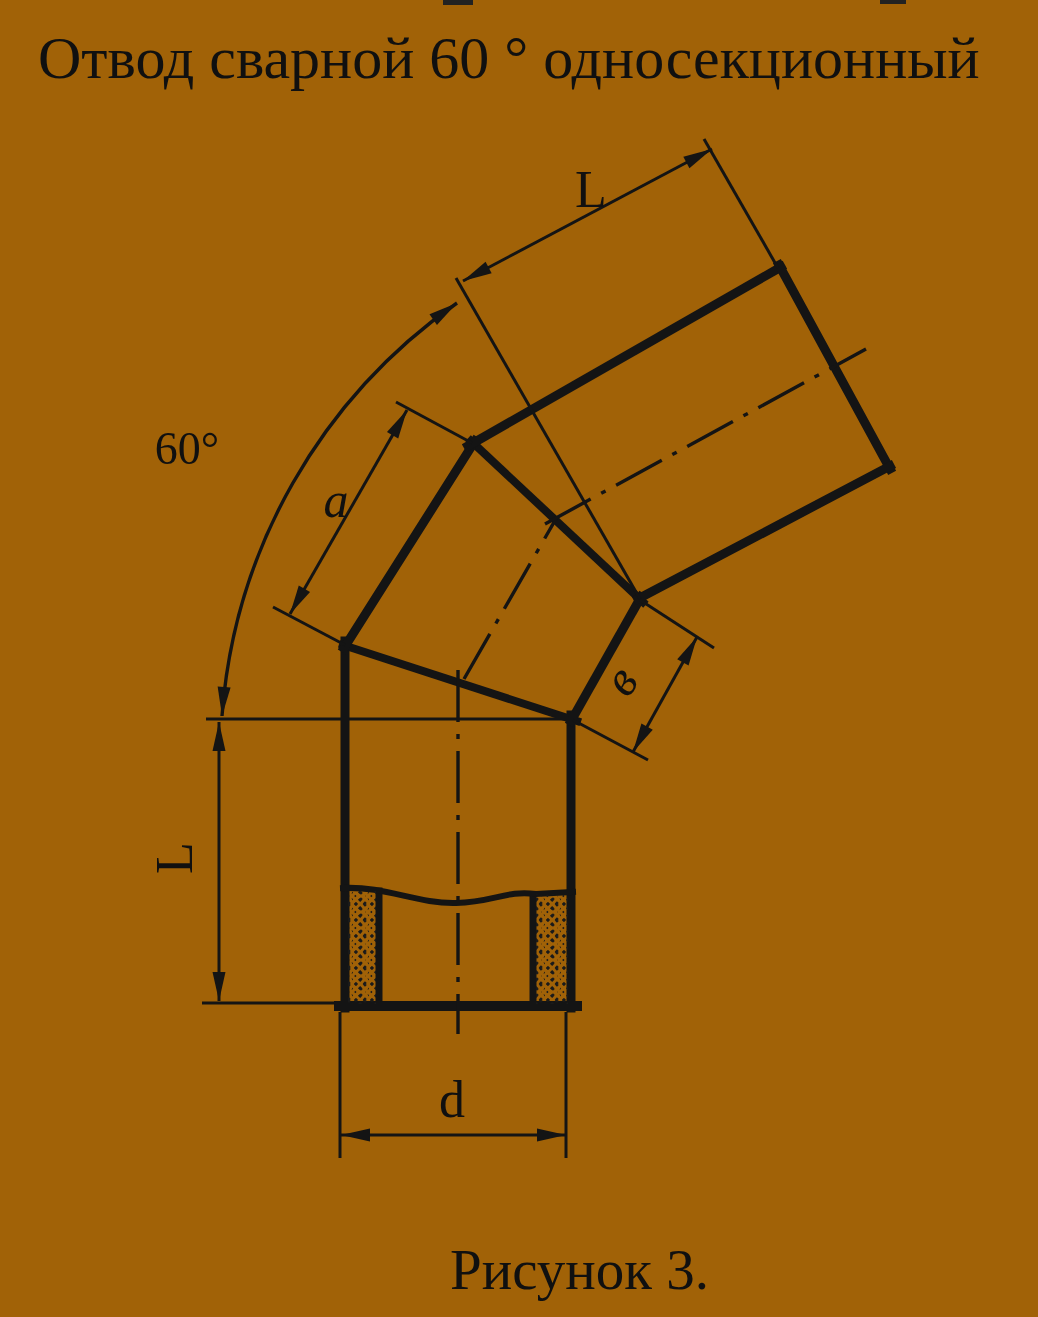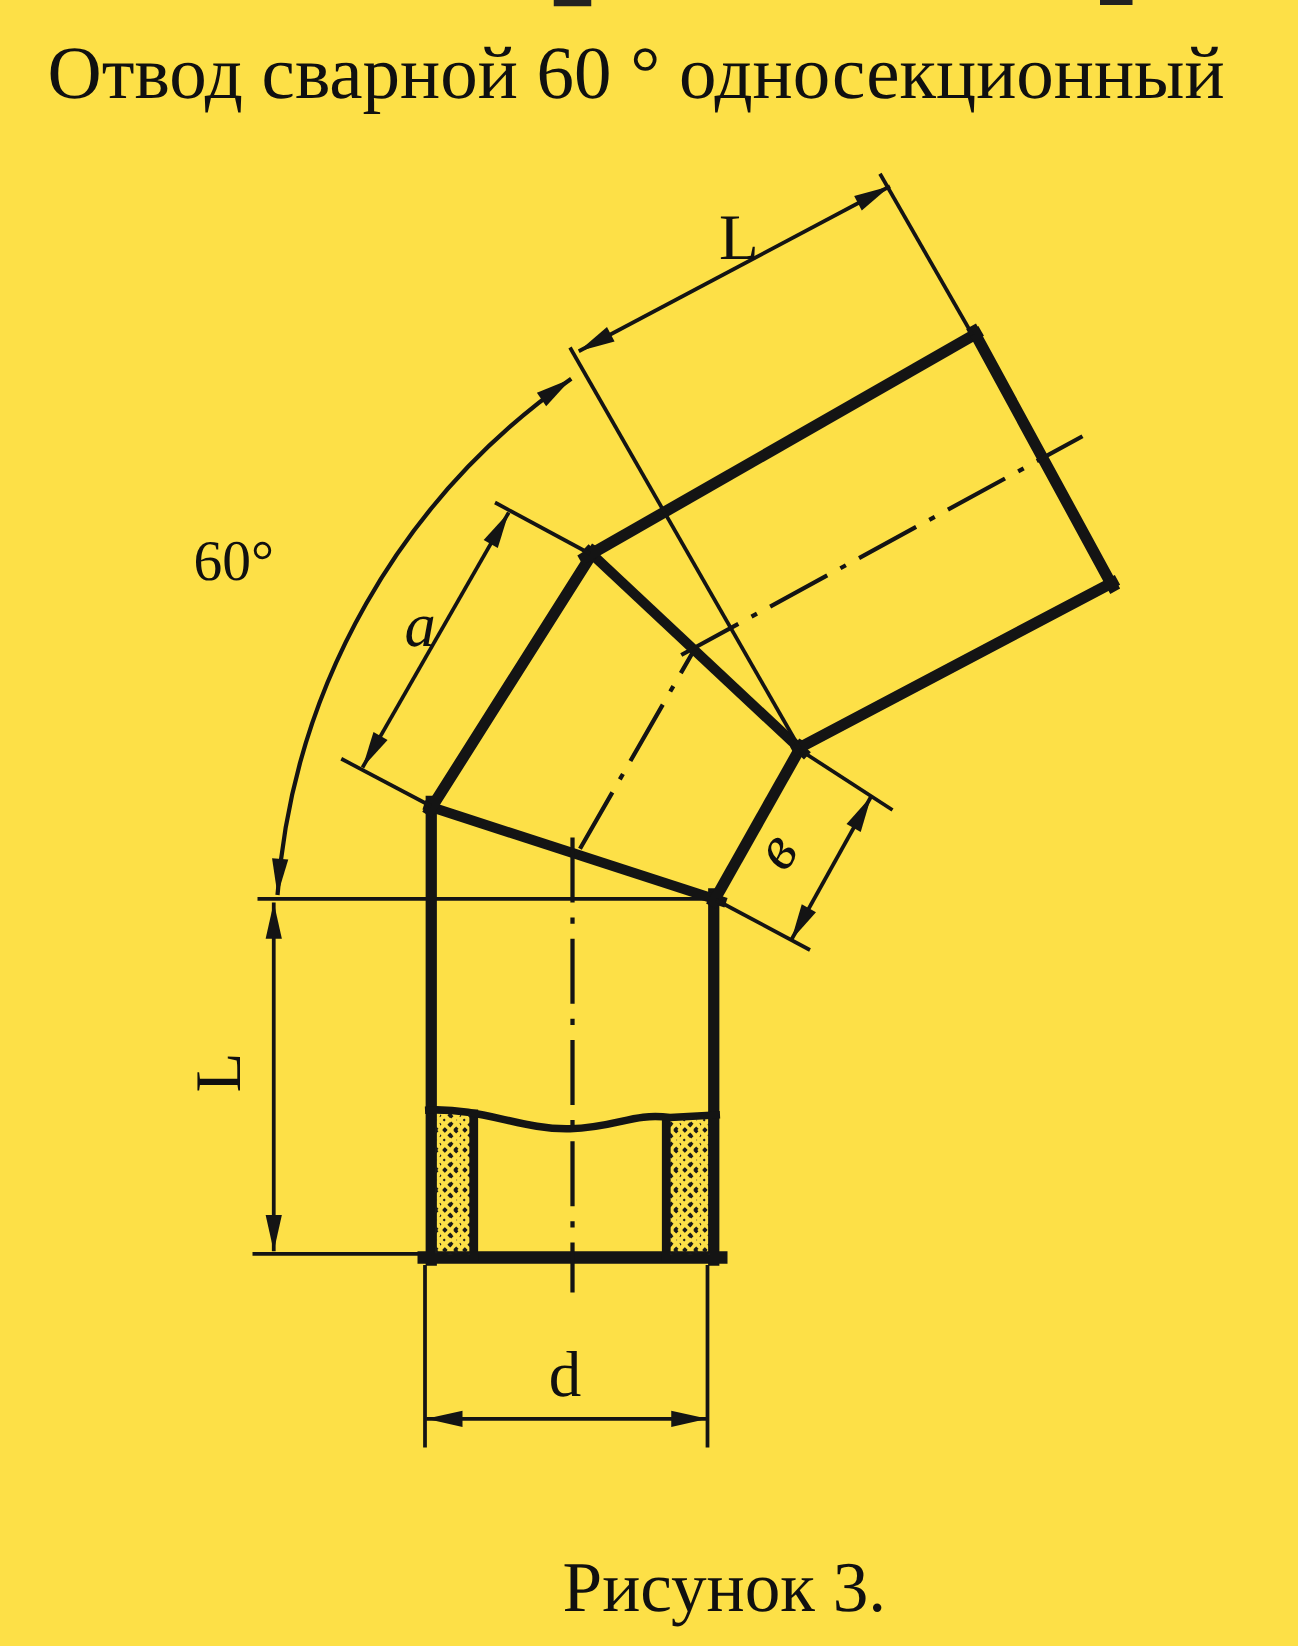--- a/index.html
+++ b/index.html
@@ -1,19 +1,19 @@
 <!DOCTYPE html>
 <html><head>
 <meta charset="utf-8">
 <style>
   html,body{margin:0;padding:0;background:#e8e8e8;}
   #page{
     position:relative;
     width:1038px;height:1317px;
-    background:#fde047;
+    background:#a16207;
     margin:0 auto;
     font-family:"Liberation Serif","DejaVu Serif",serif;
     overflow:hidden;
   }
   svg{display:block;}
   .ink{stroke:#141414;}
   .outline{stroke-linecap:square;fill:none;}
   .thin{stroke-width:3;fill:none;}
   .dim{stroke-width:3;fill:none;}
   .cl{stroke-width:3.4;fill:none;stroke-dasharray:52 12 5 12;}

